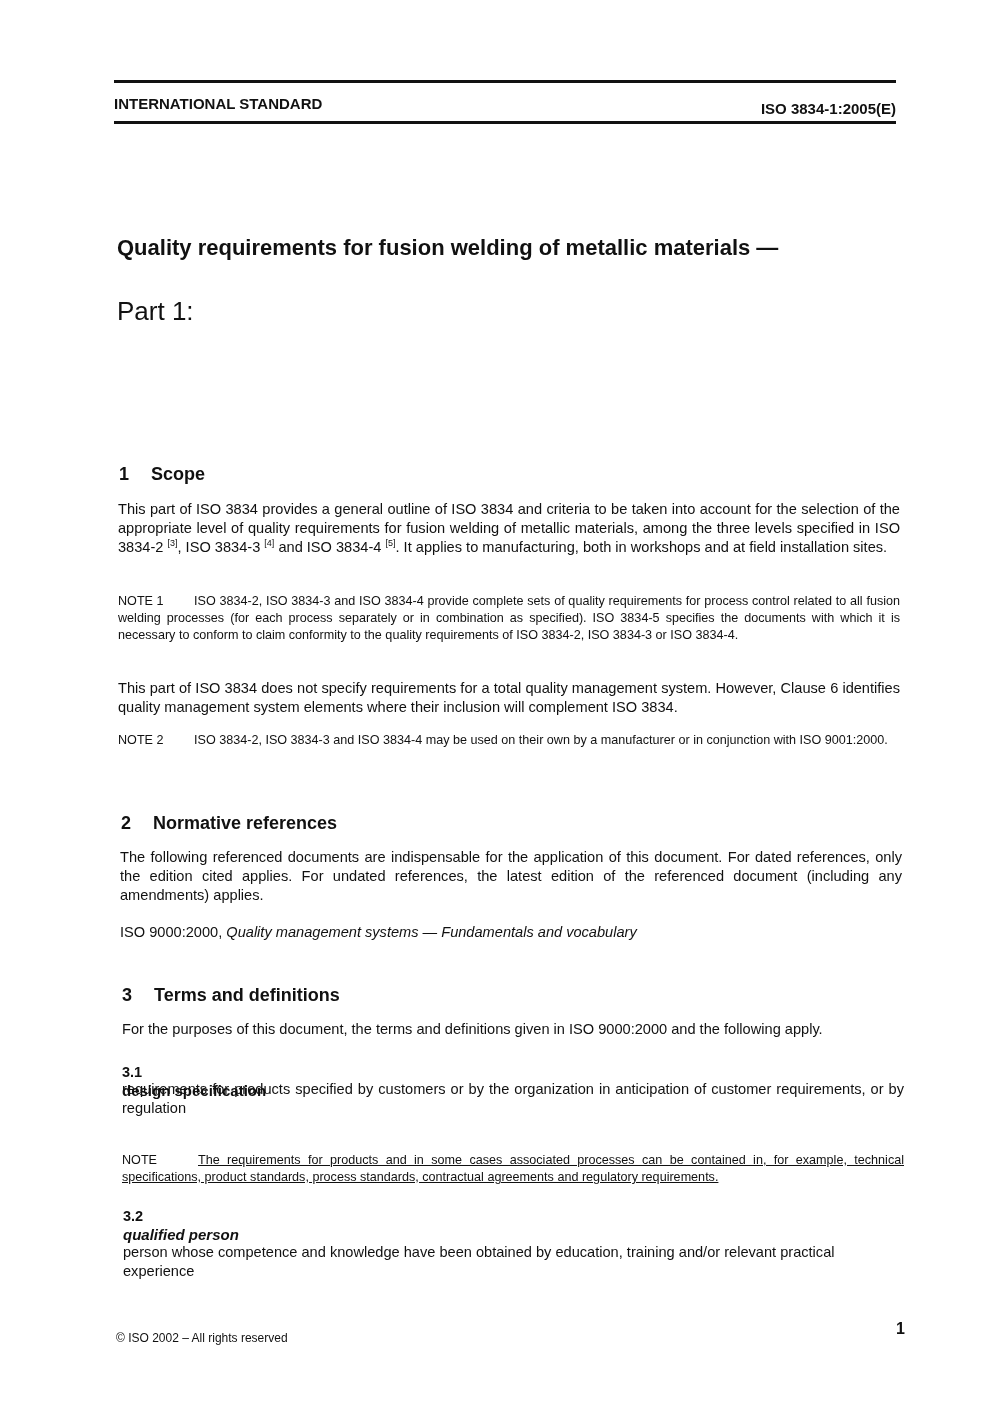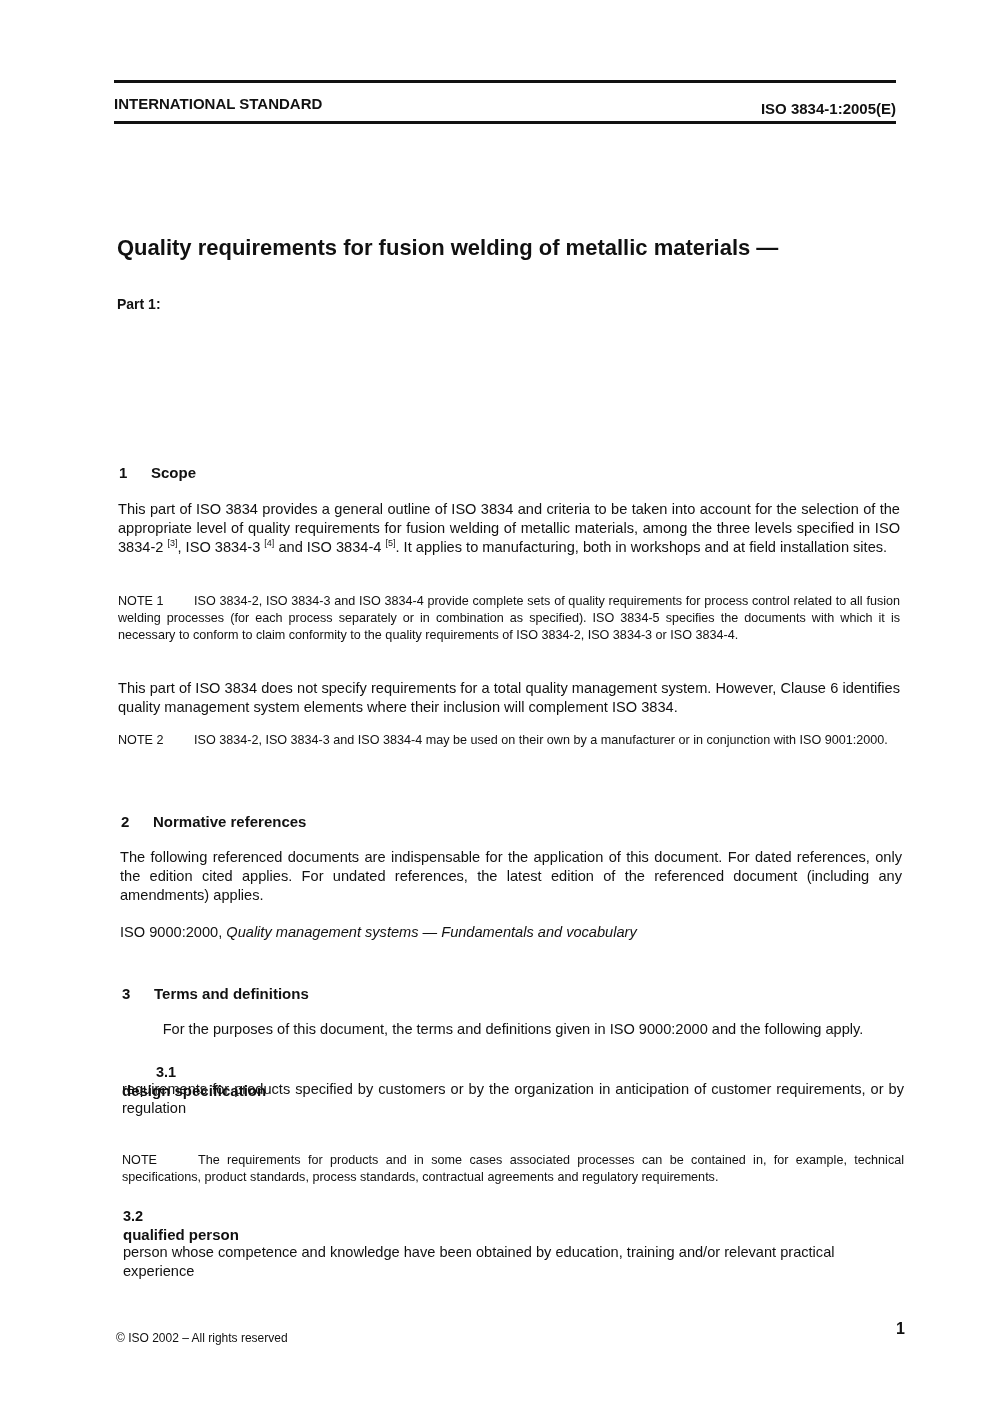--- a/index.html
+++ b/index.html
@@ -2,22 +2,22 @@
 <html><head>
 <meta charset="utf-8">
 <style>
   html, body { margin: 0; padding: 0; background: #ffffff; }
   body { width: 992px; height: 1403px; position: relative; overflow: hidden;
          font-family: "Liberation Sans", sans-serif; color: #111; }
   .abs { position: absolute; }
   .rule { position: absolute; left: 114px; width: 782px; background: #111; }
   .hdr { font-size: 15px; font-weight: bold; }
   .title { font-size: 22px; font-weight: bold; line-height: 30px; }
-  .part { font-size: 14px; font-weight: bold; }
-  .h1 { font-size: 15px; font-weight: bold; }
+  .part { font-size: 26px; font-weight: normal; }
+  .h1 { font-size: 18px; font-weight: bold; }
   .h1 .num { display: inline-block; width: 32px; }
   .body { font-size: 14.6px; line-height: 19px; text-align: justify; width: 782px; }
   .note { font-size: 12.6px; line-height: 17px; text-align: justify; width: 782px; }
   .note .lab { display: inline-block; width: 76px; }
   sup { font-size: 9px; vertical-align: super; line-height: 0; }
   .term-num { font-size: 14.5px; font-weight: bold; }
   .term { font-size: 15px; font-weight: bold; }
   .foot { font-size: 12px; }
   .pagenum { font-size: 16px; font-weight: bold; }
   i { font-style: italic; }
@@ -53,27 +53,27 @@
   <span class="num">2</span><span>Normative references</span>
 </div>
 <div class="abs body" style="left:120px;top:848px;">The following referenced documents are indispensable for the application of this document. For dated references, only the edition cited applies. For undated references, the latest edition of the referenced document (including any amendments) applies.</div>
 <div class="abs body" style="left:120px;top:923px;text-align:left;">
   <span>ISO 9000:2000, </span><i>Quality management systems — Fundamentals and vocabulary</i>
 </div>
 
 <div class="abs h1" style="left:122px;top:985px;">
   <span class="num">3</span><span>Terms and definitions</span>
 </div>
-<div class="abs body" style="left:122px;top:1020px;text-align:center;">For the purposes of this document, the terms and definitions given in ISO 9000:2000 and the following apply.</div>
+<div class="abs body" style="left:122px;top:1020px;text-align:left;">For the purposes of this document, the terms and definitions given in ISO 9000:2000 and the following apply.</div>
 
-<div class="abs term-num" style="left:122px;top:1064px;margin-left:34px;">3.1</div>
+<div class="abs term-num" style="left:122px;top:1064px;">3.1</div>
 <div class="abs term" style="left:122px;top:1082px;">design specification</div>
 <div class="abs body" style="left:122px;top:1080px;">requirements for products specified by customers or by the organization in anticipation of customer requirements, or by regulation</div>
-<div class="abs note" style="left:122px;top:1152px;">
+<div class="abs note" style="left:122px;top:1152px;text-decoration:underline;">
   <span class="lab">NOTE</span><span>The requirements for products and in some cases associated processes can be contained in, for example, technical specifications, product standards, process standards, contractual agreements and regulatory requirements.</span>
 </div>
 
 <div class="abs term-num" style="left:123px;top:1208px;">3.2</div>
-<div class="abs term" style="left:123px;top:1226px;">qualified person</div>
+<div class="abs term" style="left:123px;top:1226px;font-style:italic;">qualified person</div>
 <div class="abs body" style="left:123px;top:1243px;text-align:left;">person whose competence and knowledge have been obtained by education, training and/or relevant practical experience</div>
 
 <div class="abs foot" style="left:116px;top:1331px;">© ISO 2002 – All rights reserved</div>
 <div class="abs pagenum" style="left:896px;top:1320px;">1</div>
 
 </body></html>

